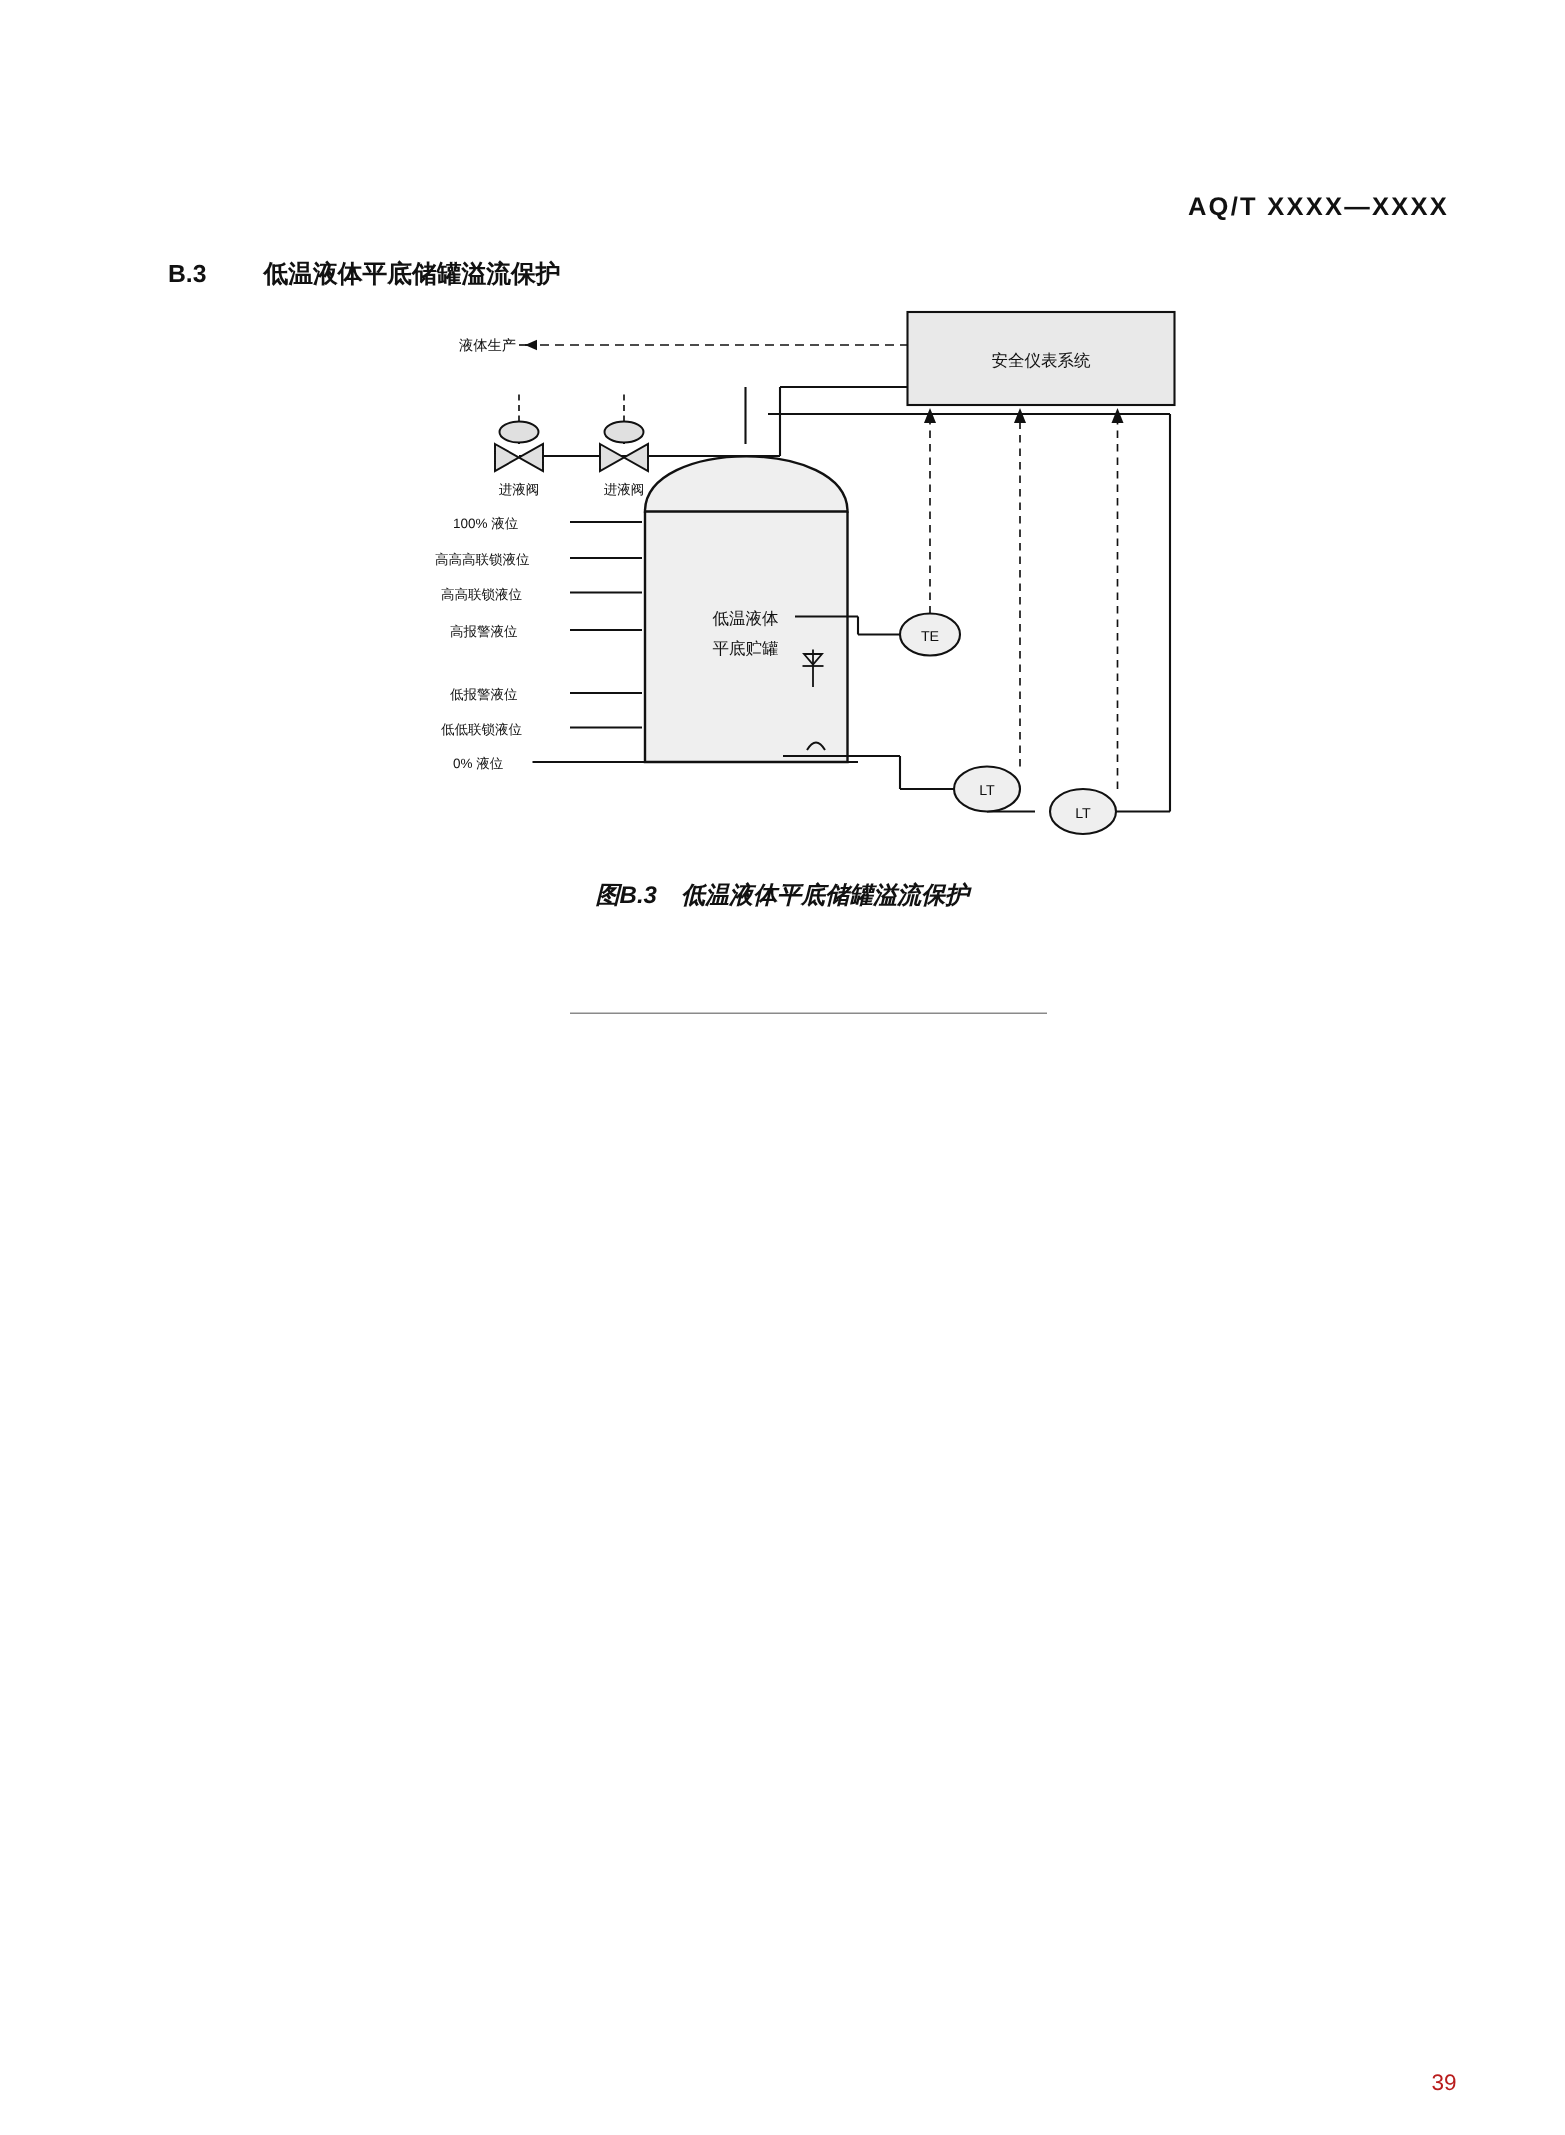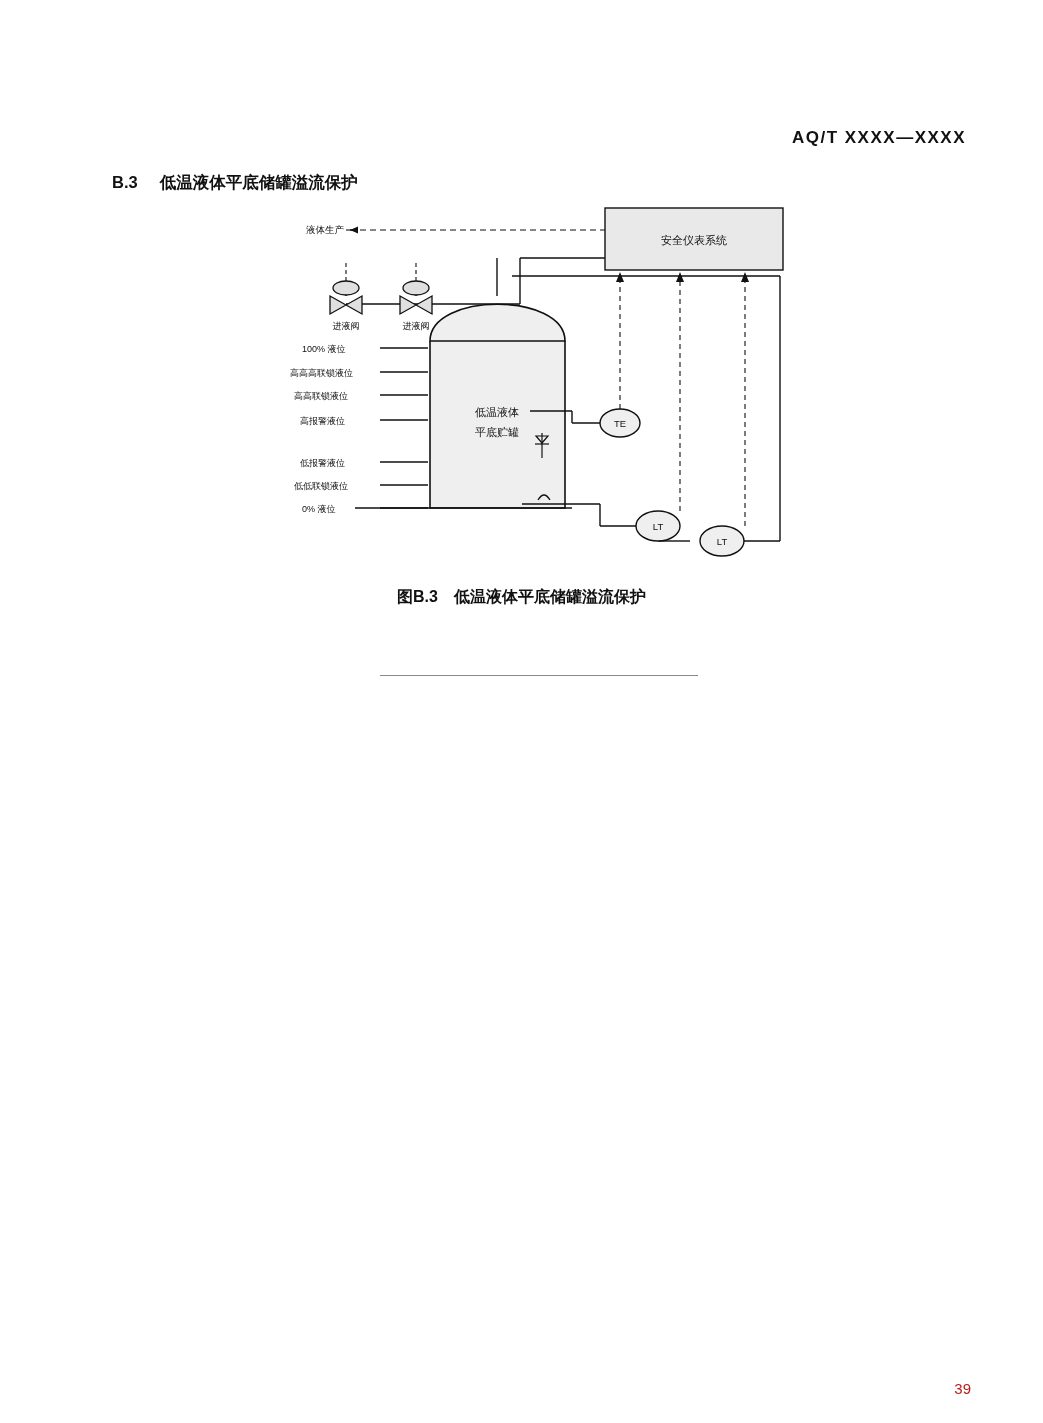--- a/index.html
+++ b/index.html
@@ -34,21 +34,21 @@
   
   .clause {
     position: absolute;
     top: 172px;
     left: 112px;
     font-size: 16.5px;
     font-weight: bold;
     color: #111;
     white-space: nowrap;
   }
-  .clause .num { margin-right: 22px; }
+  .clause .num { margin-right: 38px; }
 
   
   .figure {
     position: absolute;
     top: 196px;
     left: 260px;
     width: 560px;
     height: 380px;
   }
   .figure svg { display: block; }
@@ -56,20 +56,21 @@
   
   .fig-caption {
     position: absolute;
     top: 587px;
     left: 0;
     width: 1043px;
     text-align: center;
     font-size: 16px;
     font-weight: bold;
     color: #111;
+    font-style: italic;
   }
   .fig-caption .cap-num { margin-right: 16px; }
 
   
   .foot-rule {
     position: absolute;
     top: 675px;
     left: 380px;
     width: 318px;
     height: 1px;

